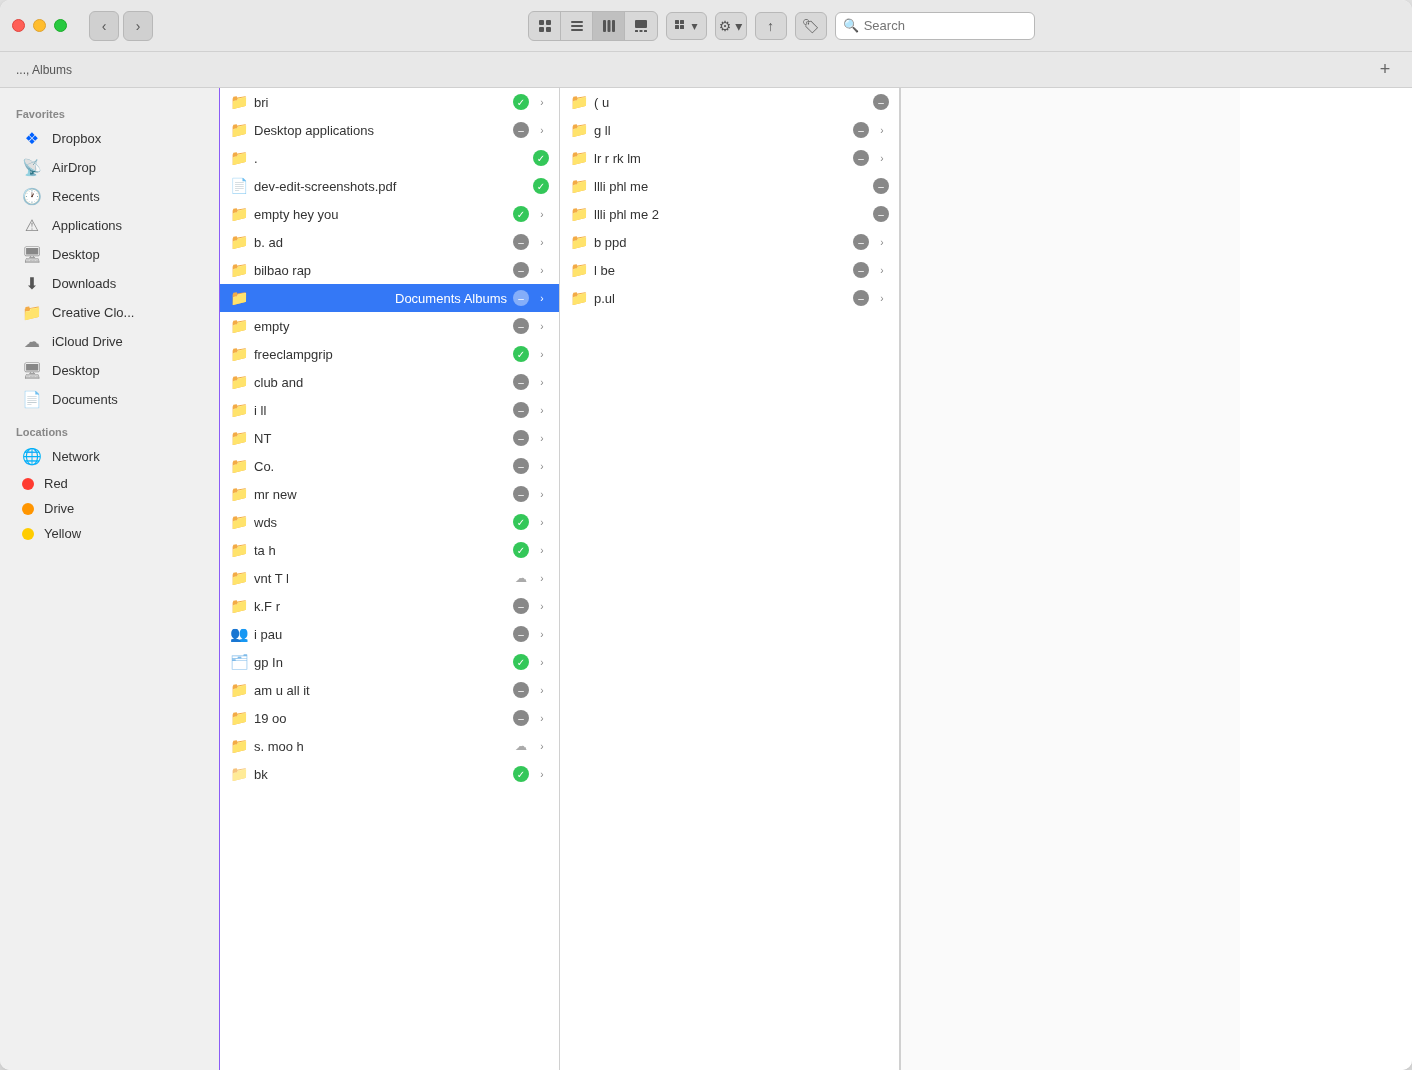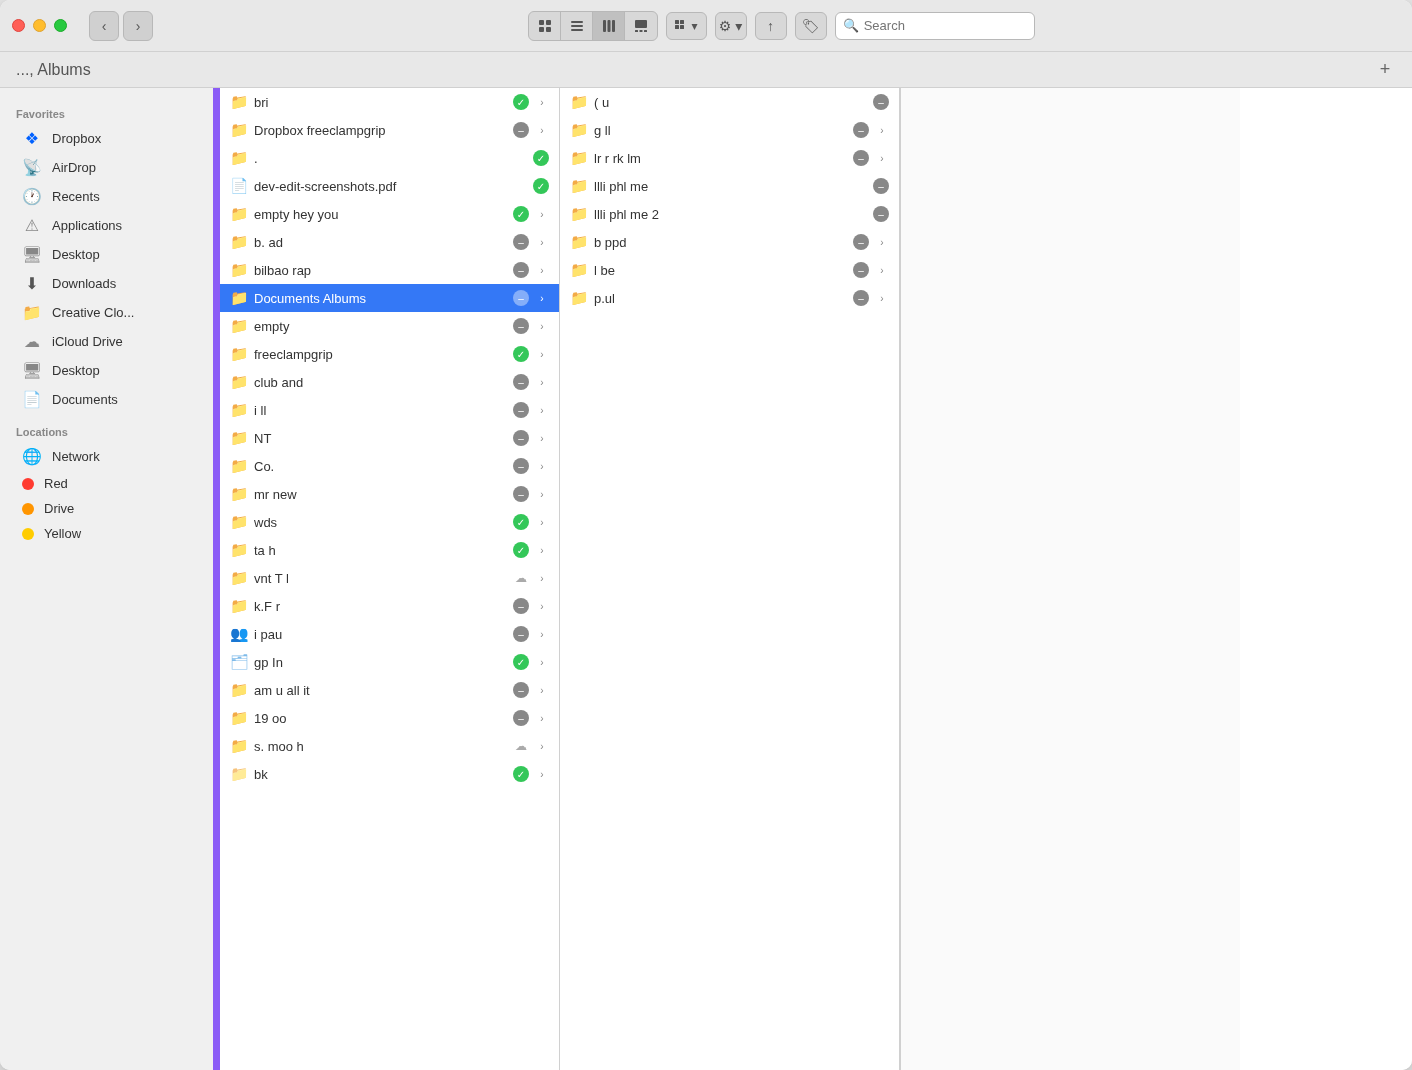--- a/index.html
+++ b/index.html
@@ -175,21 +175,21 @@
     .main-content {
       display: flex;
       flex: 1;
       overflow: hidden;
     }
 
     
     .sidebar {
       width: 220px;
       background: #f0f0f0;
-      border-right: 7px solid #8b5cf6;
+      border-right: 1px solid #8b5cf6;
       overflow-y: auto;
       flex-shrink: 0;
       padding: 8px 0;
     }
 
     .sidebar-section-header {
       font-size: 11px;
       font-weight: 700;
       color: #888;
       padding: 12px 16px 4px 16px;
@@ -251,21 +251,21 @@
 
     .file-row {
       display: flex;
       align-items: center;
       padding: 4px 10px;
       gap: 6px;
       min-height: 28px;
       cursor: pointer;
     }
     .file-row.selected { background: #3478f6; }
-    .file-row.selected .file-name { color: white; }
+    .file-row.selected .file-name { color: white; text-align: right; }
     .file-row.selected .file-status { color: white; }
 
     .file-folder-icon {
       font-size: 15px;
       color: #4a9fe0;
       flex-shrink: 0;
       width: 18px;
     }
 
     .file-name {
@@ -376,21 +376,21 @@
       <div class="action-btn">🏷</div>
 
       <div class="search-bar">
         <span style="color:#999;font-size:13px;">🔍</span>
         <input type="text" placeholder="Search" style="">
       </div>
     </div>
   </div>
 
   <div class="breadcrumb-bar">
-    <span style="font-size:16px;color:#555;">..., Albums</span>
+    <span style="font-size:12px;color:#555;">..., Albums</span>
     <div class="add-btn">+</div>
   </div>
 
   <div class="main-content">
 
     <div class="sidebar">
 
       <div class="sidebar-section-header">Favorites</div>
 
       <div class="sidebar-item">
@@ -464,21 +464,21 @@
 
         <div class="column">
           <div class="file-row">
             <span class="file-folder-icon">📁</span>
             <span class="file-name">bri</span>
             <span class="file-status status-check">✓</span>
             <span class="chevron-btn">›</span>
           </div>
           <div class="file-row">
             <span class="file-folder-icon">📁</span>
-            <span class="file-name">Dropbox freeclampgrip</span>
+            <span class="file-name">Desktop applications</span>
             <span class="file-status status-minus">–</span>
             <span class="chevron-btn">›</span>
           </div>
           <div class="file-row">
             <span class="file-folder-icon">📁</span>
             <span class="file-name">.</span>
             <span class="file-status status-check">✓</span>
           </div>
           <div class="file-row">
             <span class="file-folder-icon" style="color:#e74c3c;">📄</span>

